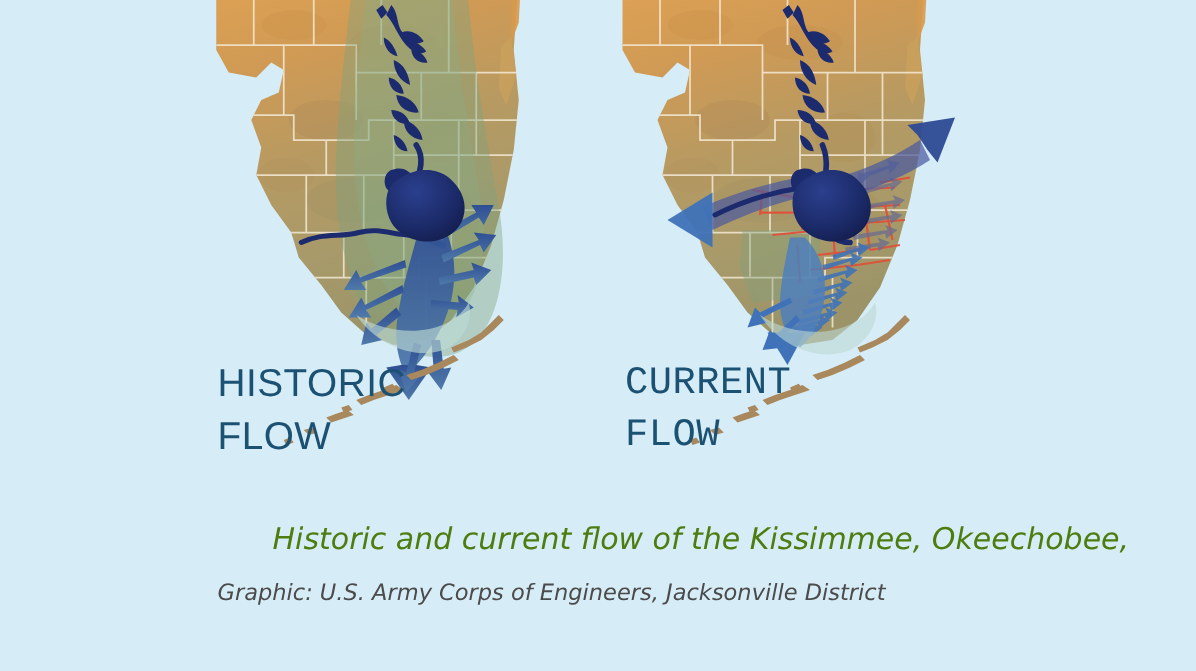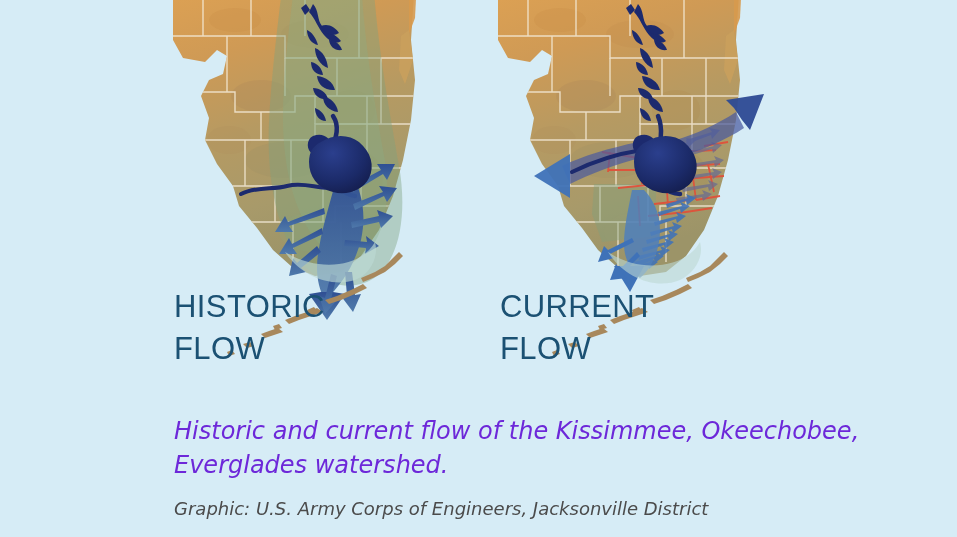--- a/index.html
+++ b/index.html
@@ -18,36 +18,37 @@
     position:absolute;
     color:#1b5173;
     font-size:31px;
     letter-spacing:.4px;
     line-height:42px;
     font-weight:400;
     white-space:pre;
     z-index:5;
   }
   #label-historic{left:174px;top:286px;}
-  #label-current{left:500px;top:286px;}
+  #label-current{left:500px;top:286px;font-family:Liberation Mono, monospace;}
 
   .caption-block{
     position:absolute;
     left:174px;
     top:414px;
     width:700px;
     z-index:6;
   }
   .caption-line{
     font-family:"DejaVu Sans", sans-serif;
     font-style:italic;
     font-size:24px;
     line-height:34px;
-    color:#6d28d9;
+    color:#4d7c0f;
     white-space:pre;
+    margin-left:44px;
   }
   .caption-credit{
     font-family:"DejaVu Sans", sans-serif;
     font-style:italic;
     font-size:18px;
     line-height:34px;
     color:#4b4b4b;
     margin-top:10px;
     white-space:pre;
   }
@@ -372,17 +373,16 @@
     </g>
   </svg>
 
   <div id="label-historic" class="flow-label">HISTORIC
 FLOW</div>
   <div id="label-current" class="flow-label">CURRENT
 FLOW</div>
 
   <div class="caption-block">
     <div class="caption-line">Historic and current flow of the Kissimmee, Okeechobee,</div>
-    <div class="caption-line">Everglades watershed.</div>
     <div class="caption-credit">Graphic: U.S. Army Corps of Engineers, Jacksonville District</div>
   </div>
 
 </div>
 
 </body></html>

